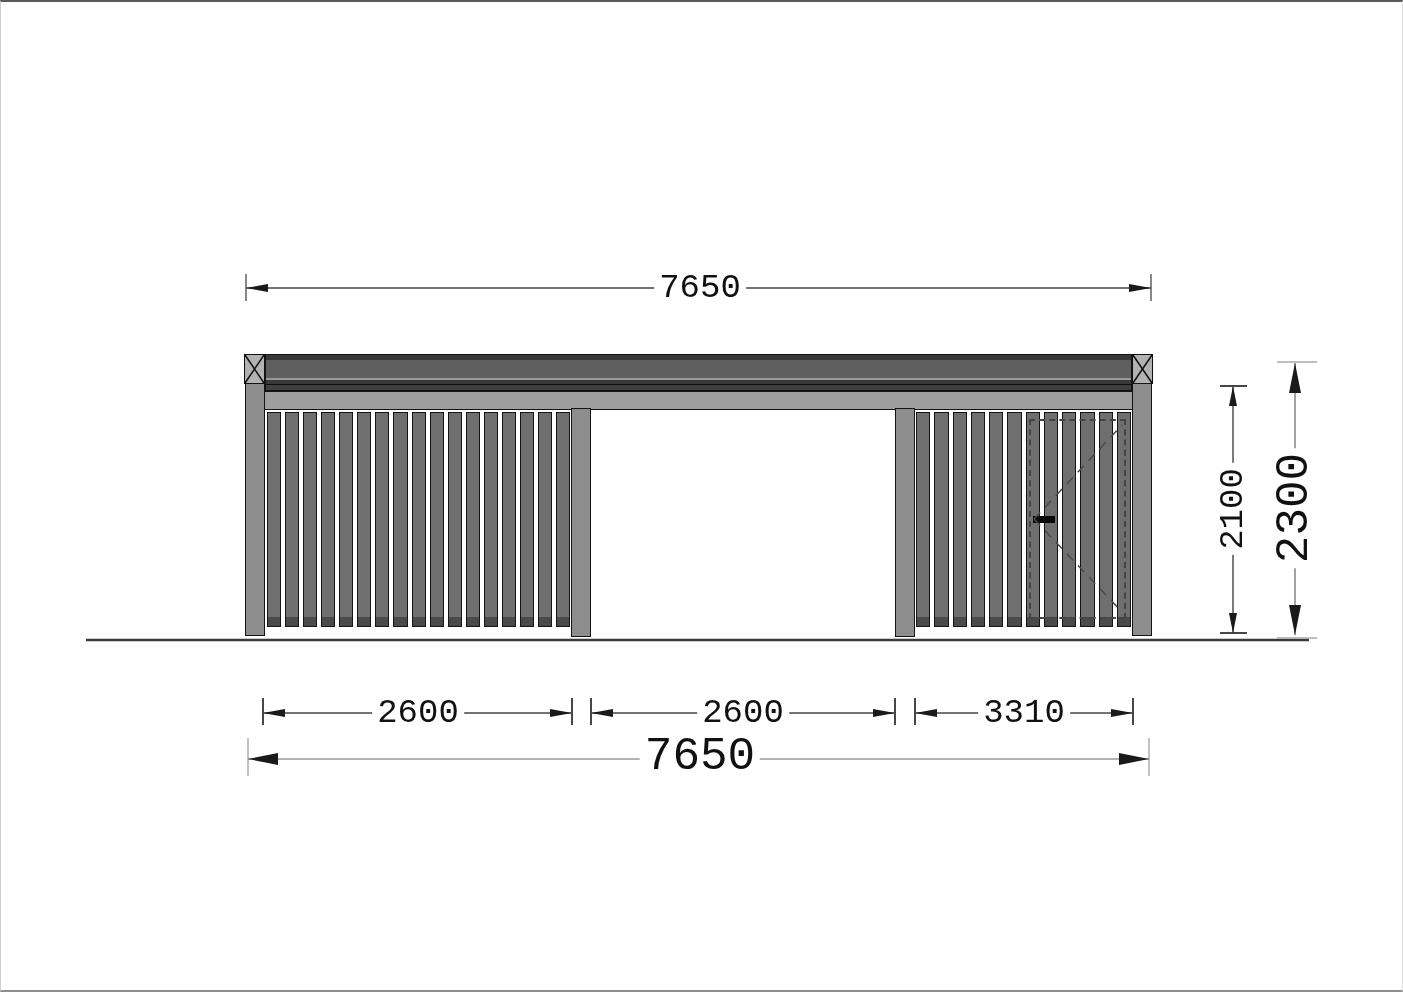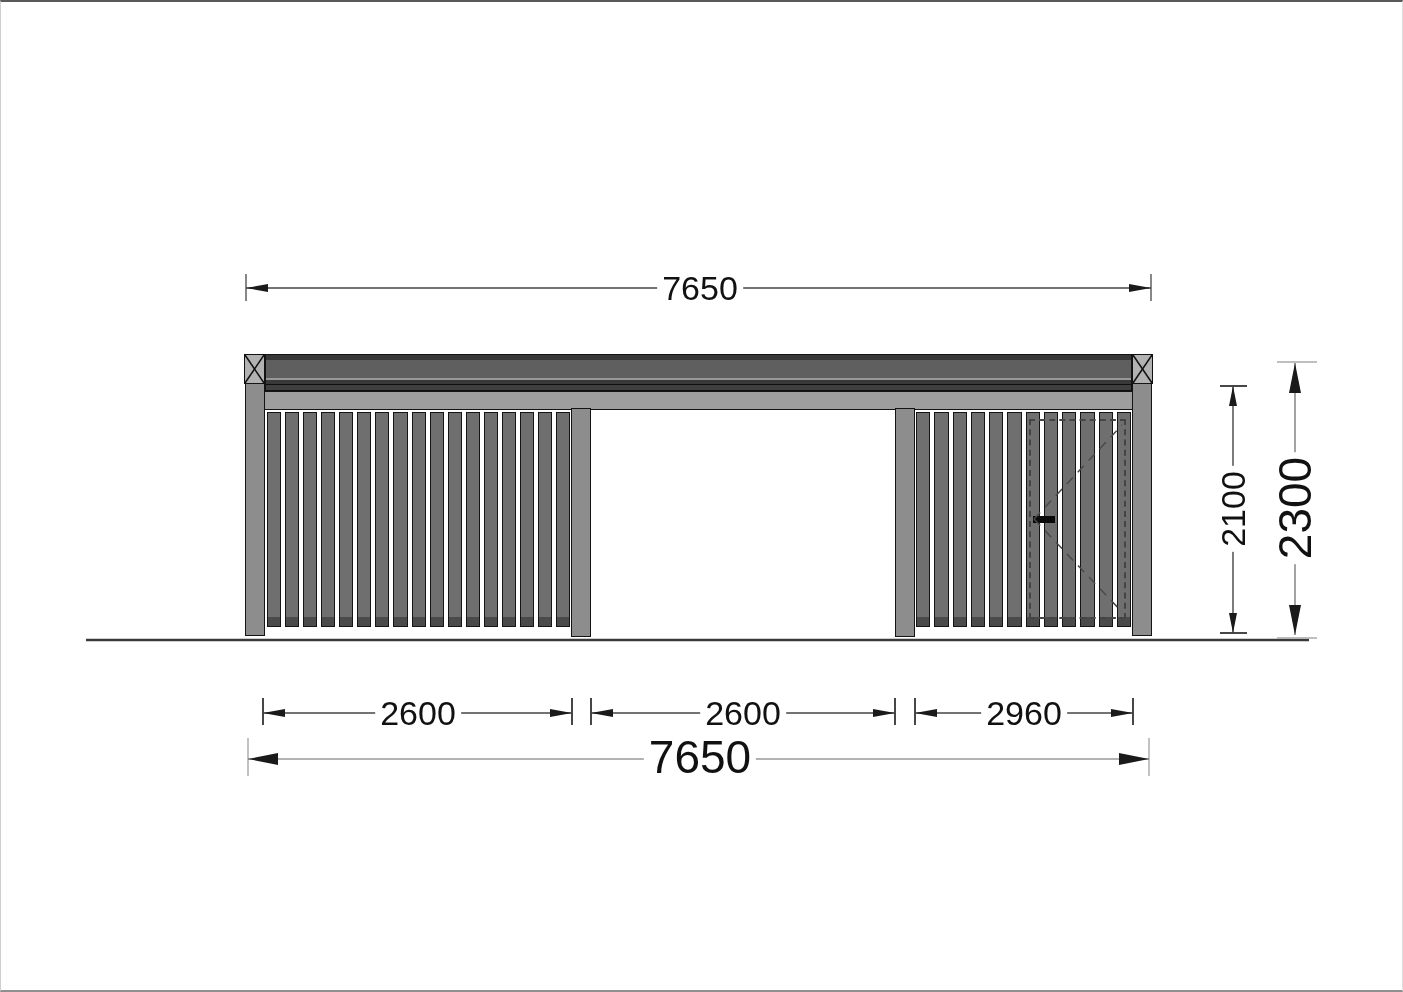--- a/index.html
+++ b/index.html
@@ -5,21 +5,21 @@
   html,body{margin:0;padding:0;background:#fff;}
   #canvas{
     position:relative;
     width:1403px;height:992px;
     box-sizing:border-box;
     background:#fff;
     border-top:2px solid #5a5a5a;
     border-bottom:2px solid #8f8f8f;
     border-left:1px solid #cfcfcf;
     border-right:1px solid #dedede;
-    font-family:Liberation Sans, sans-serif;
+    font-family:Liberation Mono, monospace;
     overflow:hidden;
   }
   .abs{position:absolute;box-sizing:border-box;}
   
   .beam{background:var(--beam,#5f5f5f);border:1px solid #141414;}
   .beam-top{position:absolute;left:0;right:0;top:0;height:5px;background:var(--beam-edge,#383838);}
   .beam-light{position:absolute;left:0;right:0;bottom:4px;height:2px;background:#989898;}
   .beam-bot{position:absolute;left:0;right:0;bottom:0;height:4px;background:var(--beam-edge,#383838);}
   .subbeam{background:#3f3f3f;border:1px solid #0f0f0f;}
   .cap{background:var(--cap,#b2b2b2);border:1.5px solid #111;}
@@ -167,20 +167,20 @@
       <polygon points="1294,633 1288,603 1300,603" stroke="none"></polygon>
     </g>
   </svg>
 
   <div class="dim-label small" style="left:699px;top:286px;">7650</div>
 
   <div class="dim-label small" style="left:417px;top:711px;">2600</div>
 
   <div class="dim-label small" style="left:742px;top:711px;">2600</div>
 
-  <div class="dim-label small" style="left:1023px;top:711px;">2960</div>
+  <div class="dim-label small" style="left:1023px;top:711px;">3310</div>
 
   <div class="dim-label large" style="left:699px;top:755px;">7650</div>
 
   <div class="dim-label small vert" style="left:1232px;top:507px;">2100</div>
 
   <div class="dim-label large vert" style="left:1294px;top:506px;">2300</div>
 </div>
 
 </body></html>

